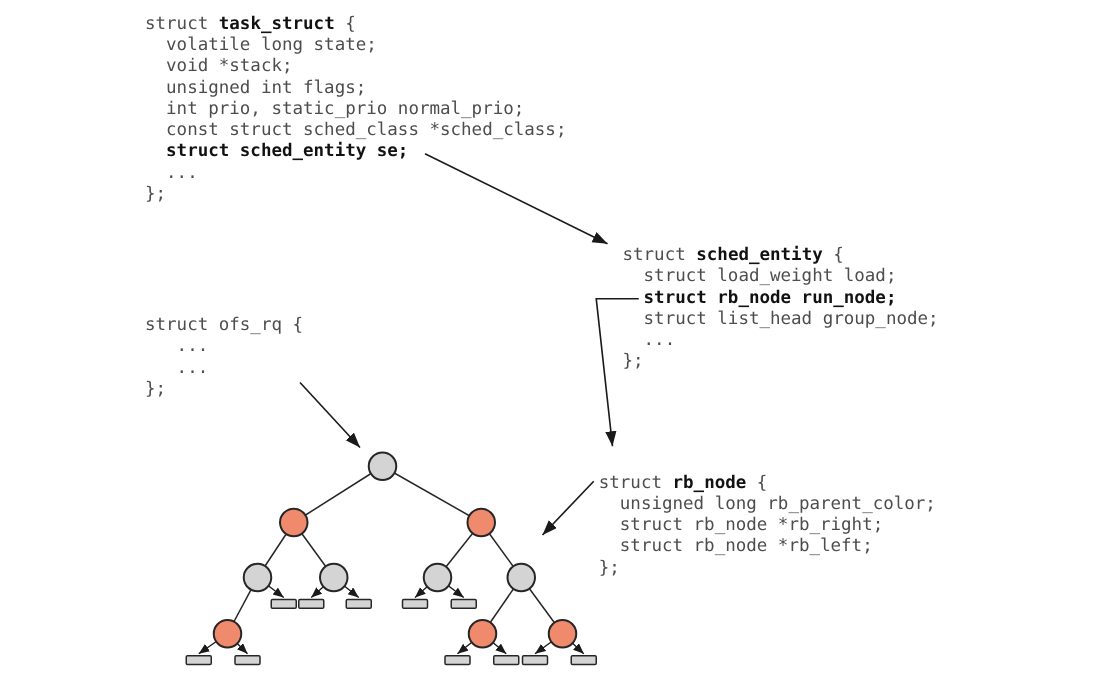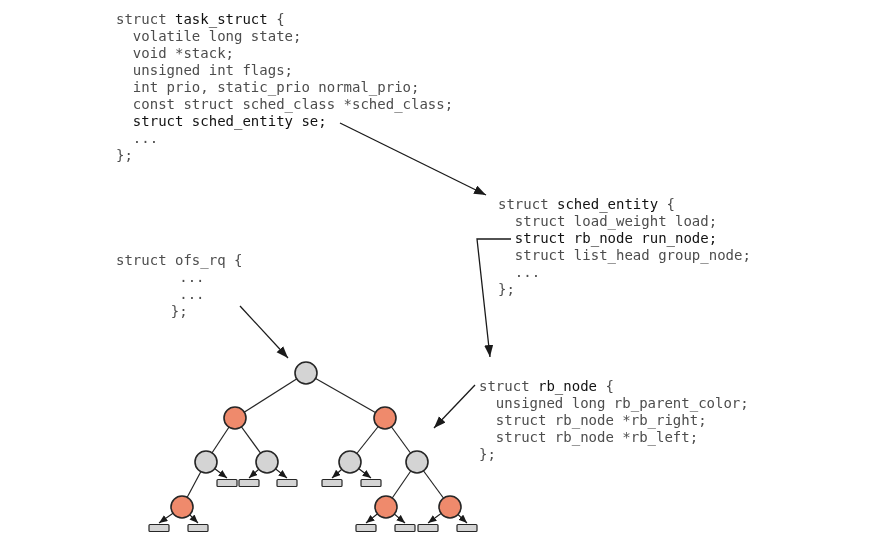--- a/index.html
+++ b/index.html
@@ -19,21 +19,21 @@
   .code-block {
     position: absolute;
     font-family: "DejaVu Sans Mono", monospace;
     font-size: 14px;
     line-height: 17px;
     color: var(--code-text, #4d4d4d);
     white-space: pre;
   }
   .code-line { height: 17px; }
   .code-block .b {
-    font-weight: normal;
+    font-weight: bold;
     color: var(--code-bold, #111111);
     margin-top: 14px;
   }
   .edge   { stroke: var(--node-stroke, #262626); stroke-width: 1.2; fill: none; }
   .larrow { stroke: var(--line, #1a1a1a); stroke-width: 1.1; fill: none; }
   .arrow  { stroke: var(--line, #1a1a1a); stroke-width: 1.3; fill: none; }
   .node   { stroke: var(--node-stroke, #262626); stroke-width: 1.6; }
   .node.red  { fill: var(--node-red-fill, #ef8a6c); }
   .node.gray { fill: var(--node-gray-fill, #d4d4d4); }
   .leaf { fill: var(--leaf-fill, #d4d4d4); stroke: var(--leaf-stroke, #262626); stroke-width: 1.2; }
@@ -95,16 +95,16 @@
       <rect x="149" y="524.5" width="20" height="7" rx="1" class="leaf"></rect>
       <rect x="188" y="524.5" width="20" height="7" rx="1" class="leaf"></rect>
       <rect x="356" y="524.5" width="20" height="7" rx="1" class="leaf"></rect>
       <rect x="395" y="524.5" width="20" height="7" rx="1" class="leaf"></rect>
       <rect x="418" y="524.5" width="20" height="7" rx="1" class="leaf"></rect>
       <rect x="457" y="524.5" width="20" height="7" rx="1" class="leaf"></rect>
     </svg>
 
   <div class="code-block" style="left: 116px; top: 11px;"><div class="code-line"><span>struct </span><span class="b">task_struct</span><span> {</span></div><div class="code-line"><span>  volatile long state;</span></div><div class="code-line"><span>  void *stack;</span></div><div class="code-line"><span>  unsigned int flags;</span></div><div class="code-line"><span>  int prio, static_prio normal_prio;</span></div><div class="code-line"><span>  const struct sched_class *sched_class;</span></div><div class="code-line"><span class="b">  struct sched_entity se;</span></div><div class="code-line"><span>  ...</span></div><div class="code-line"><span>};</span></div></div>
   <div class="code-block" style="left: 498px; top: 196px;"><div class="code-line"><span>struct </span><span class="b">sched_entity</span><span> {</span></div><div class="code-line"><span>  struct load_weight load;</span></div><div class="code-line"><span class="b">  struct rb_node run_node;</span></div><div class="code-line"><span>  struct list_head group_node;</span></div><div class="code-line"><span>  ...</span></div><div class="code-line"><span>};</span></div></div>
-  <div class="code-block" style="left: 116px; top: 252px; text-align: center;"><div class="code-line"><span>struct ofs_rq {</span></div><div class="code-line"><span>   ...</span></div><div class="code-line"><span>   ...</span></div><div class="code-line"><span>};</span></div></div>
+  <div class="code-block" style="left: 116px; top: 252px;"><div class="code-line"><span>struct ofs_rq {</span></div><div class="code-line"><span>   ...</span></div><div class="code-line"><span>   ...</span></div><div class="code-line"><span>};</span></div></div>
   <div class="code-block" style="left: 479px; top: 378px;"><div class="code-line"><span>struct </span><span class="b">rb_node</span><span> {</span></div><div class="code-line"><span>  unsigned long rb_parent_color;</span></div><div class="code-line"><span>  struct rb_node *rb_right;</span></div><div class="code-line"><span>  struct rb_node *rb_left;</span></div><div class="code-line"><span>};</span></div></div>
 
 </div>
 
 </body></html>

